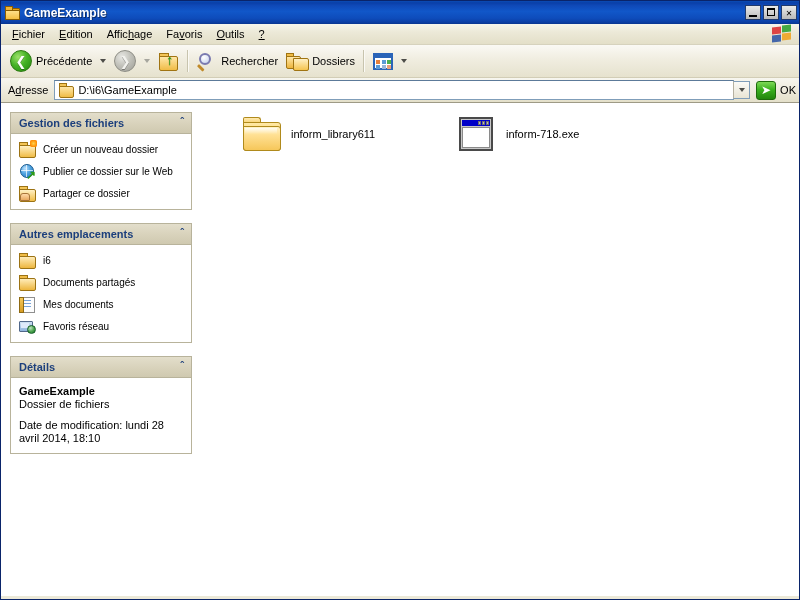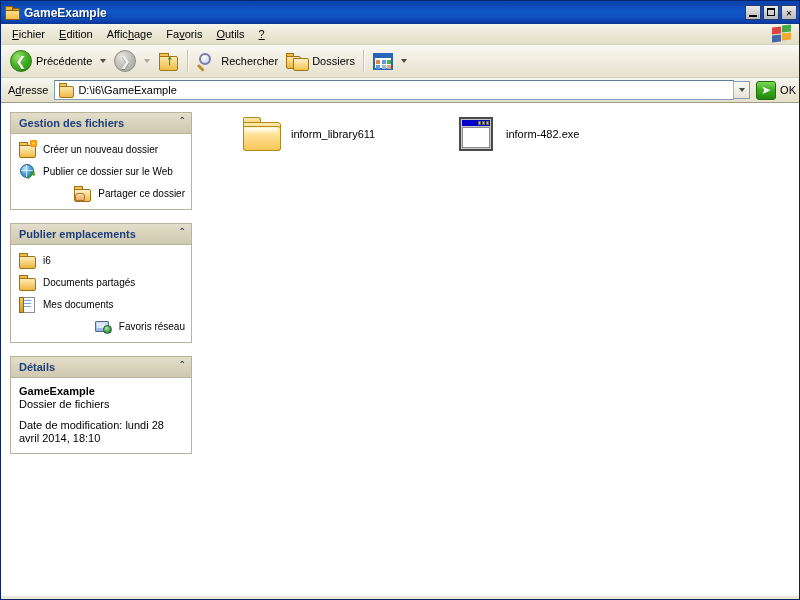--- a/index.html
+++ b/index.html
@@ -415,21 +415,21 @@
   }
   .panel-body {
     padding: 7px 6px 8px 8px;
   }
   .task {
     display: flex;
     align-items: center;
     margin-bottom: 6px;
     cursor: default;
   }
-  .task:last-child { margin-bottom: 0; justify-content: flex-end; }
+  .task:last-child { margin-bottom: 0; }
   .task .tlabel {
     font-size: 10px;
     color: #000;
     margin-left: 7px;
     white-space: nowrap;
   }
   .task-ico { width:17px; height:16px; position:relative; flex:0 0 17px; }
 
   
   .nf .b { position:absolute; left:0; top:4px; width:15px; height:11px;
@@ -739,21 +739,21 @@
                 <div class="b"></div>
                 <div class="hand"></div>
             </div>
             <span class="tlabel">Partager ce dossier</span>
           </div>
         </div>
       </div>
 
       <div class="panel">
         <div class="panel-header">
-          <div class="panel-title">Publier emplacements</div>
+          <div class="panel-title">Autres emplacements</div>
           <div class="chev">ˆ</div>
         </div>
         <div class="panel-body">
           <div class="task">
             <div class="task-ico pf">
                 <div class="t"></div>
                 <div class="b"></div>
               </div>
             <span class="tlabel">i6</span>
           </div>
@@ -814,21 +814,21 @@
           <div class="exeicon">
             <div class="win"></div>
             <div class="tbar"></div>
             <div class="btns">
                 <i></i>
                 <i></i>
                 <i></i>
               </div>
             <div class="body"></div>
           </div>
-          <span class="fname">inform-482.exe</span>
+          <span class="fname">inform-718.exe</span>
         </div>
       </div>
     </div>
 
   </div>
 
   <div class="bottom-edge"></div>
 </div>
 
 </body></html>

